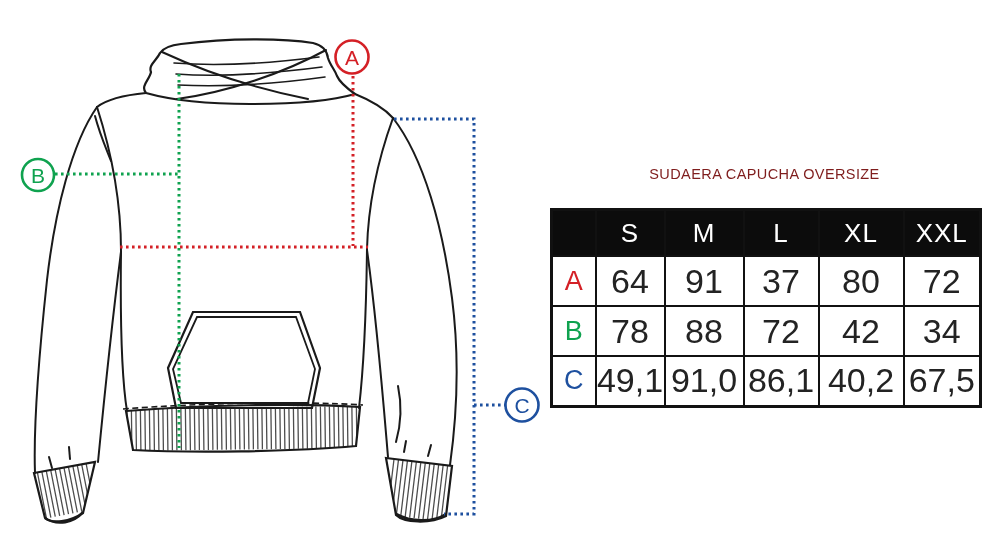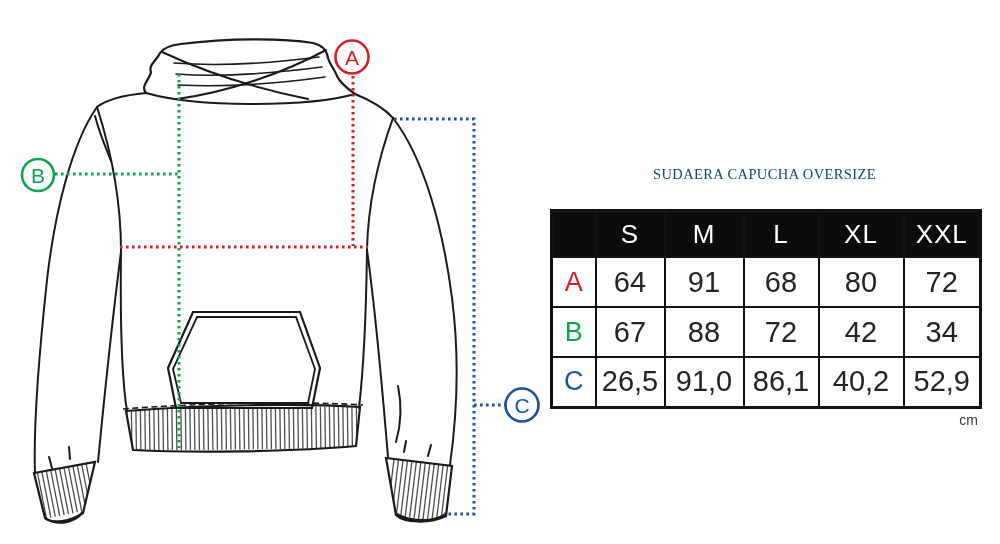--- a/index.html
+++ b/index.html
@@ -4,38 +4,38 @@
 <style>
   html,body{margin:0;padding:0;}
   body{
     width:1000px;height:544px;position:relative;overflow:hidden;
     background:#ffffff;
     font-family:"Liberation Sans",sans-serif;
   }
   .drawing{position:absolute;left:0;top:0;}
   .panel{position:absolute;left:550px;top:166px;width:429px;}
   .chart-title{
-    text-align:center;font-size:14.5px;letter-spacing:.4px;color:#0c4a6e;
-    margin:0 0 26px 0;white-space:nowrap;font-family:Liberation Serif, serif;
+    text-align:center;font-size:14.5px;letter-spacing:.4px;color:#7f1d1d;
+    margin:0 0 26px 0;white-space:nowrap;
   }
   table.size-table{
     border-collapse:collapse;table-layout:fixed;width:429px;
     border:3px solid #111;
   }
   .size-table th,.size-table td{
     border:2px solid #111;text-align:center;vertical-align:middle;
     padding:0;font-weight:400;color:#232323;
   }
   .size-table thead th{
     height:44px;color:#ffffff;font-size:26px;background:#0c0c0c;
     letter-spacing:1px;
   }
   .size-table tbody tr{height:50px;}
   .size-table tbody th{font-size:27px;}
-  .size-table td{font-size:29px;}
+  .size-table td{font-size:34px;}
   .unit{
     text-align:right;font-size:14px;color:#3a3a3a;margin-top:3px;padding-right:1px;
   }
 </style>
 </head>
 <body>
 
 <svg class="drawing" width="560" height="544" viewBox="0 0 560 544">
   <defs>
     <clipPath id="hemClip">
@@ -145,37 +145,36 @@
         <th>L</th>
         <th>XL</th>
         <th>XXL</th>
       </tr>
     </thead>
     <tbody>
       <tr>
         <th style="color: rgb(212, 32, 38);">A</th>
         <td>64</td>
         <td>91</td>
-        <td>68</td>
+        <td>37</td>
         <td>80</td>
         <td>72</td>
       </tr>
       <tr>
         <th style="color: rgb(15, 162, 79);">B</th>
-        <td>67</td>
+        <td>78</td>
         <td>88</td>
         <td>72</td>
         <td>42</td>
         <td>34</td>
       </tr>
       <tr>
         <th style="color: rgb(30, 80, 159);">C</th>
-        <td>26,5</td>
+        <td>49,1</td>
         <td>91,0</td>
         <td>86,1</td>
         <td>40,2</td>
-        <td>52,9</td>
+        <td>67,5</td>
       </tr>
     </tbody>
   </table>
 
-  <div class="unit">cm</div>
 </div>
 
 </body></html>

